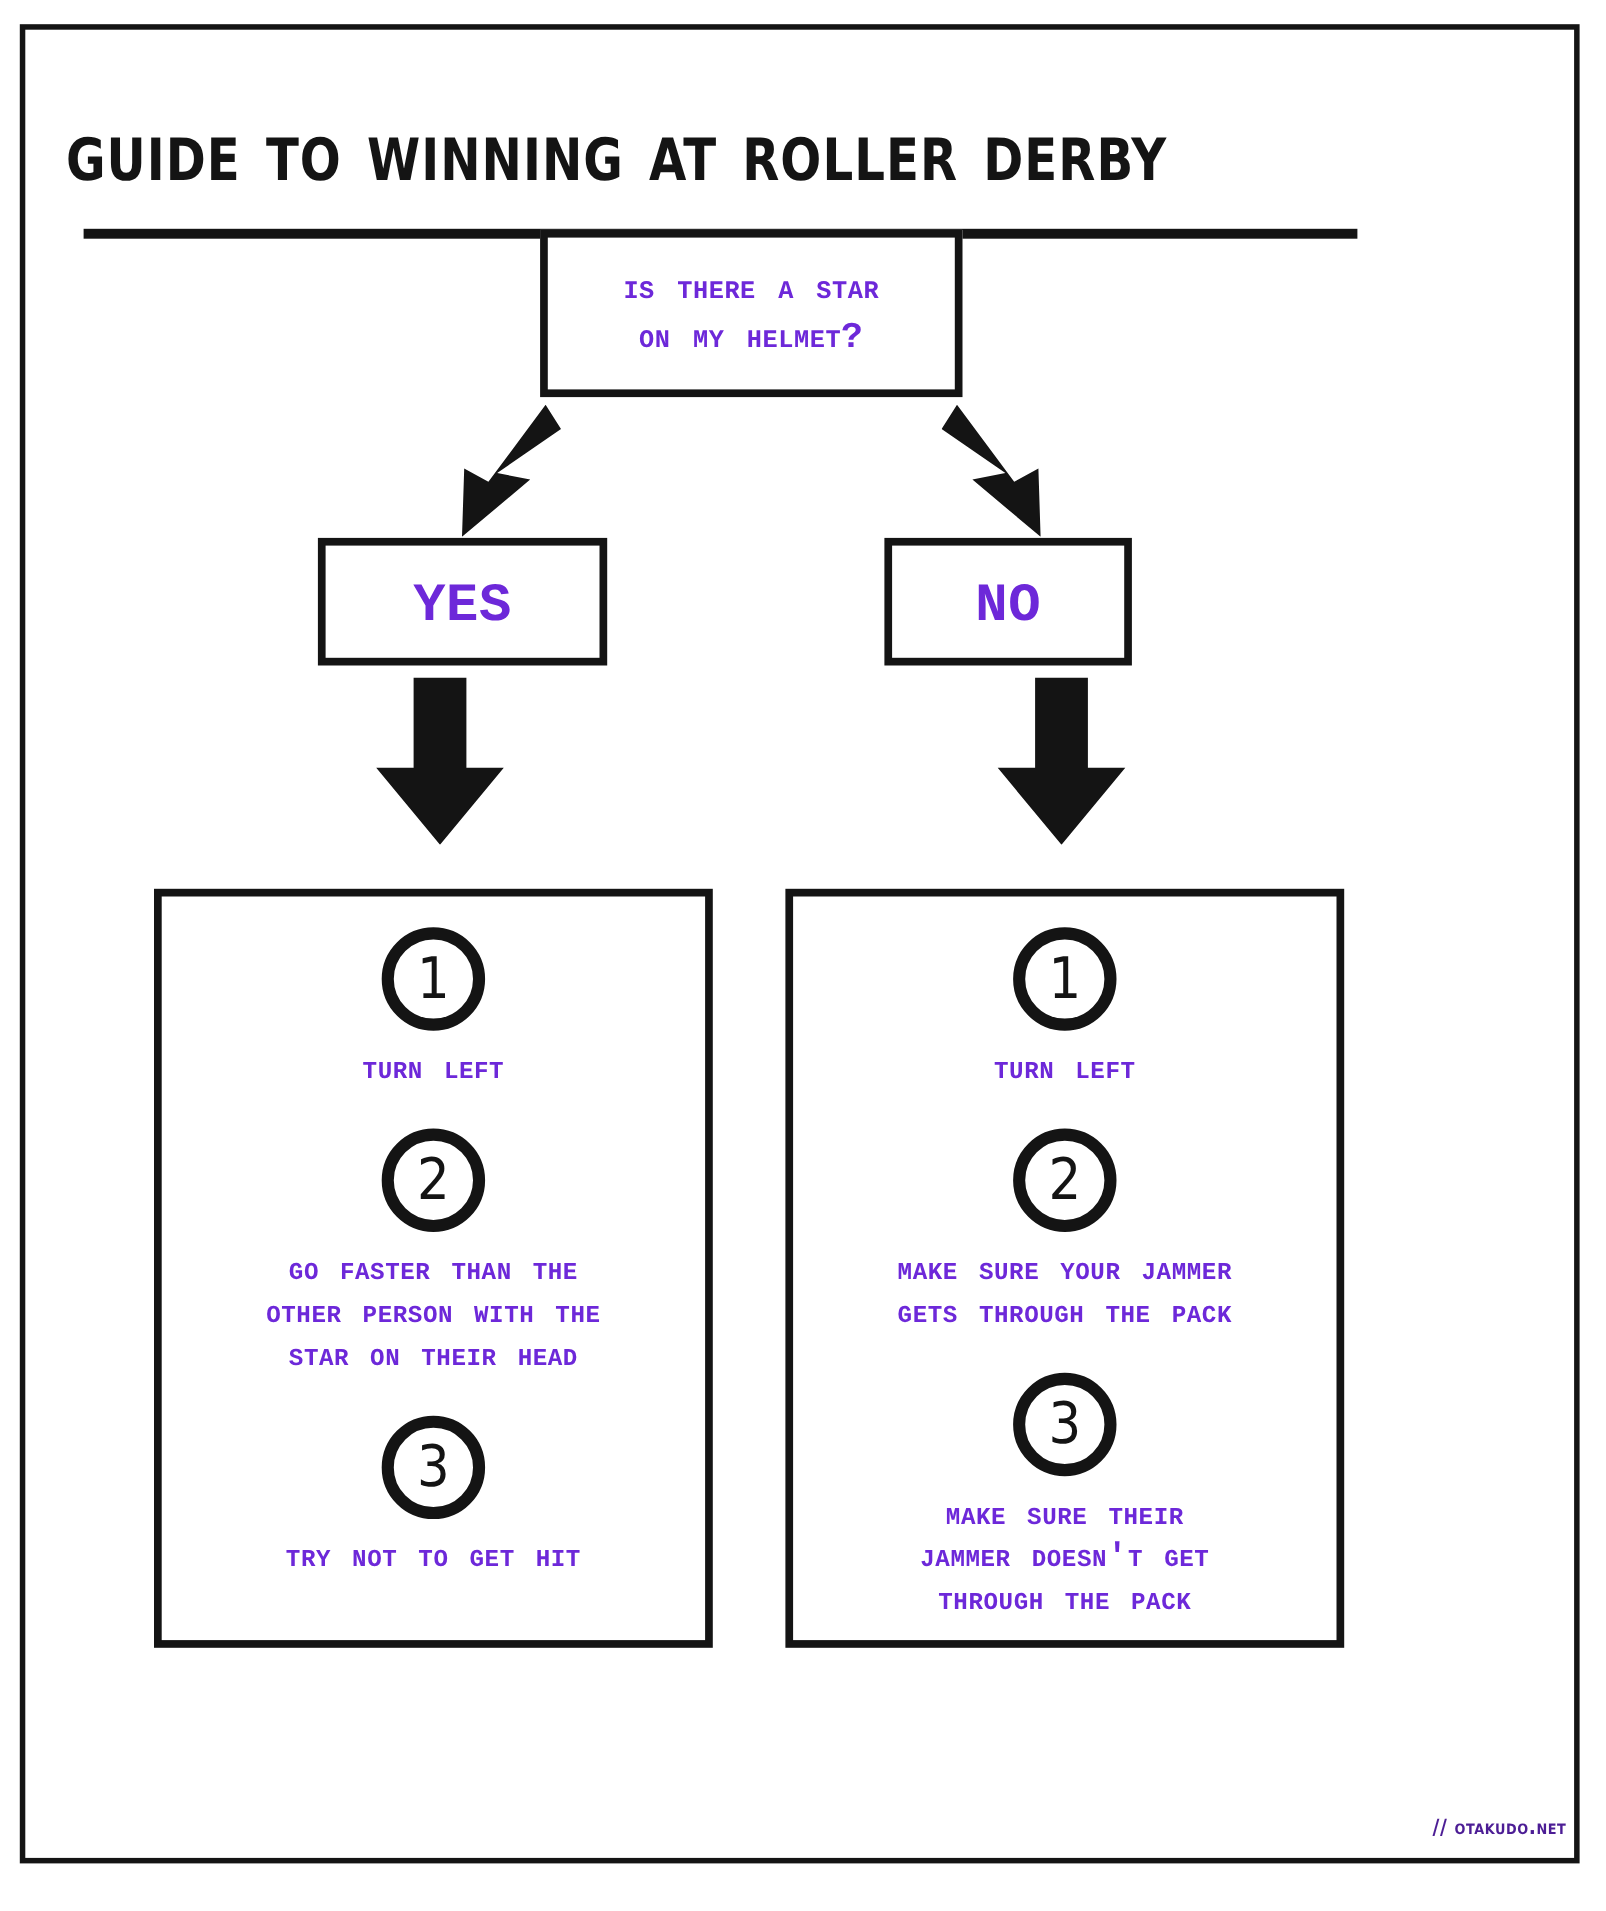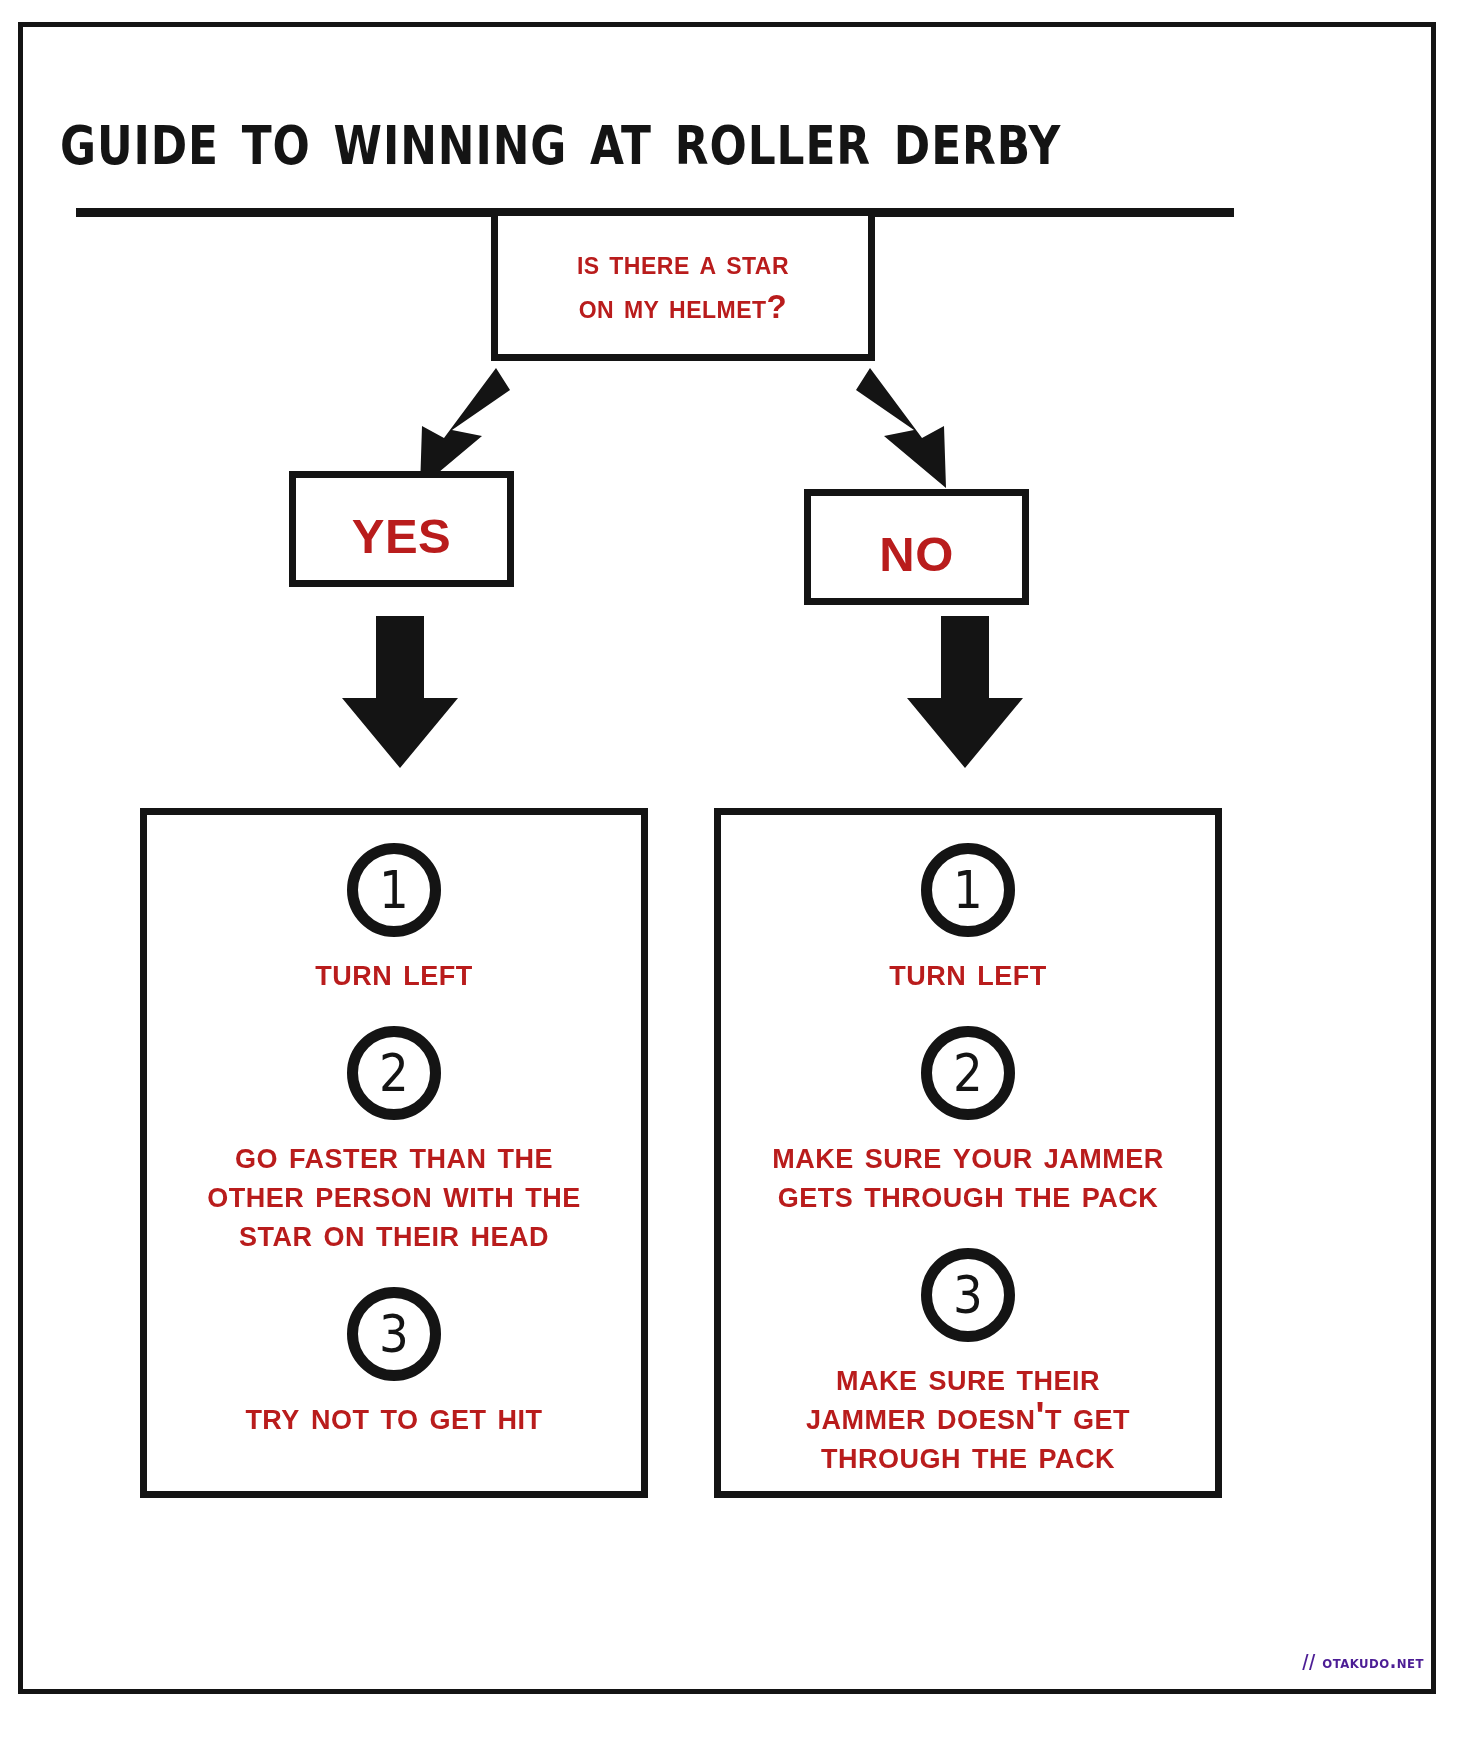--- a/index.html
+++ b/index.html
@@ -62,24 +62,24 @@
   }
 
   
   .box {
     position: absolute;
     border: 7px solid #141414;
     box-sizing: border-box;
     background: #ffffff;
   }
   .hand {
-    font-family: Liberation Sans, sans-serif;
+    font-family: Liberation Mono, monospace;
     font-variant: small-caps;
     text-transform: lowercase;
-    color: #b91c1c;
+    color: #6d28d9;
     letter-spacing: 0.5px;
   }
 
   
   #question-box {
     left: 491px;
     top: 209px;
     width: 384px;
     height: 152px;
     display: flex;
@@ -97,21 +97,21 @@
   .answer-box {
     display: flex;
     align-items: center;
     justify-content: center;
   }
   .answer-box .a-text {
     font-size: 70px;
     line-height: 76px;
     font-weight: 600;
   }
-  #yes-box { left: 289px; top: 471px;  width: 225px; height: 116px; }
+  #yes-box { left: 289px; top: 489px;  width: 263px; height: 116px; }
   #no-box  { left: 804px; top: 489px;  width: 225px; height: 116px; }
 
   
   #steps-box-yes {
     left: 140px; top: 808px; width: 508px; height: 690px;
   }
   #steps-box-no {
     left: 714px; top: 808px; width: 508px; height: 690px;
   }
   .steps-inner {
@@ -138,21 +138,21 @@
     align-items: center;
     justify-content: center;
     font-family: "DejaVu Sans Condensed", "DejaVu Sans", sans-serif;
     font-size: 52px;
     line-height: 52px;
     font-weight: 500;
     color: #141414;
   }
   .step-text {
     margin-top: 16px;
-    font-size: 38px;
+    font-size: 31px;
     line-height: 39px;
     text-align: center;
     font-weight: 600;
     white-space: pre-line;
   }
   .gap-a { height: 34px; }
 
   
   .arrow {
     position: absolute;

